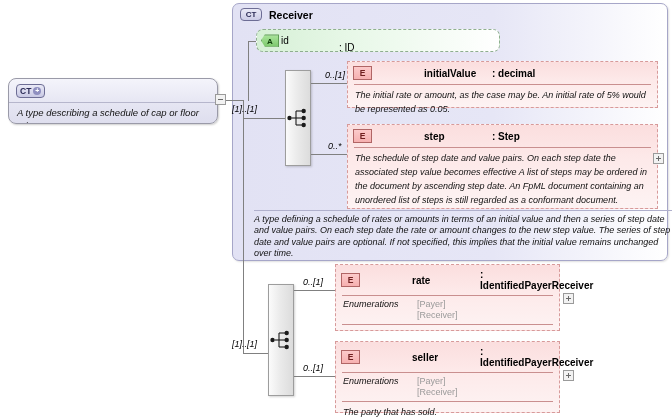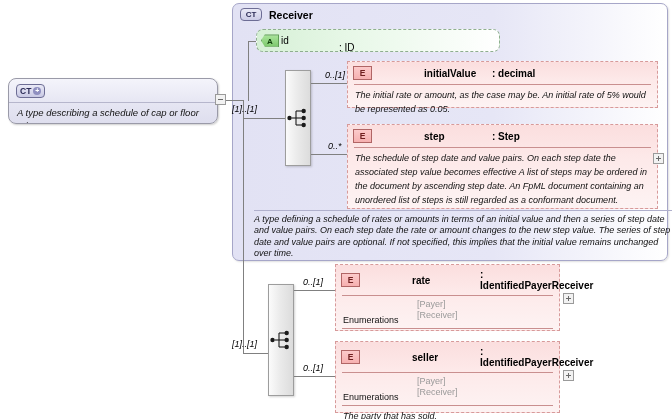--- a/index.html
+++ b/index.html
@@ -200,24 +200,24 @@
     line-height: 14px;
     color: #111;
   }
   .el-enum {
     display: flex;
     padding: 3px 7px 3px 7px;
     font-size: 9px;
     gap: 8px;
   }
   .el-enum .enum-label {
+    font-style: italic;
     color: #111;
     width: 66px;
     flex: none;
-    margin-top: 16px;
   }
   .el-enum .enum-vals {
     color: #9a9a9a;
     line-height: 11px;
   }
 
   
   .seq {
     position: absolute;
     border: 1px solid #9d9d9d;

